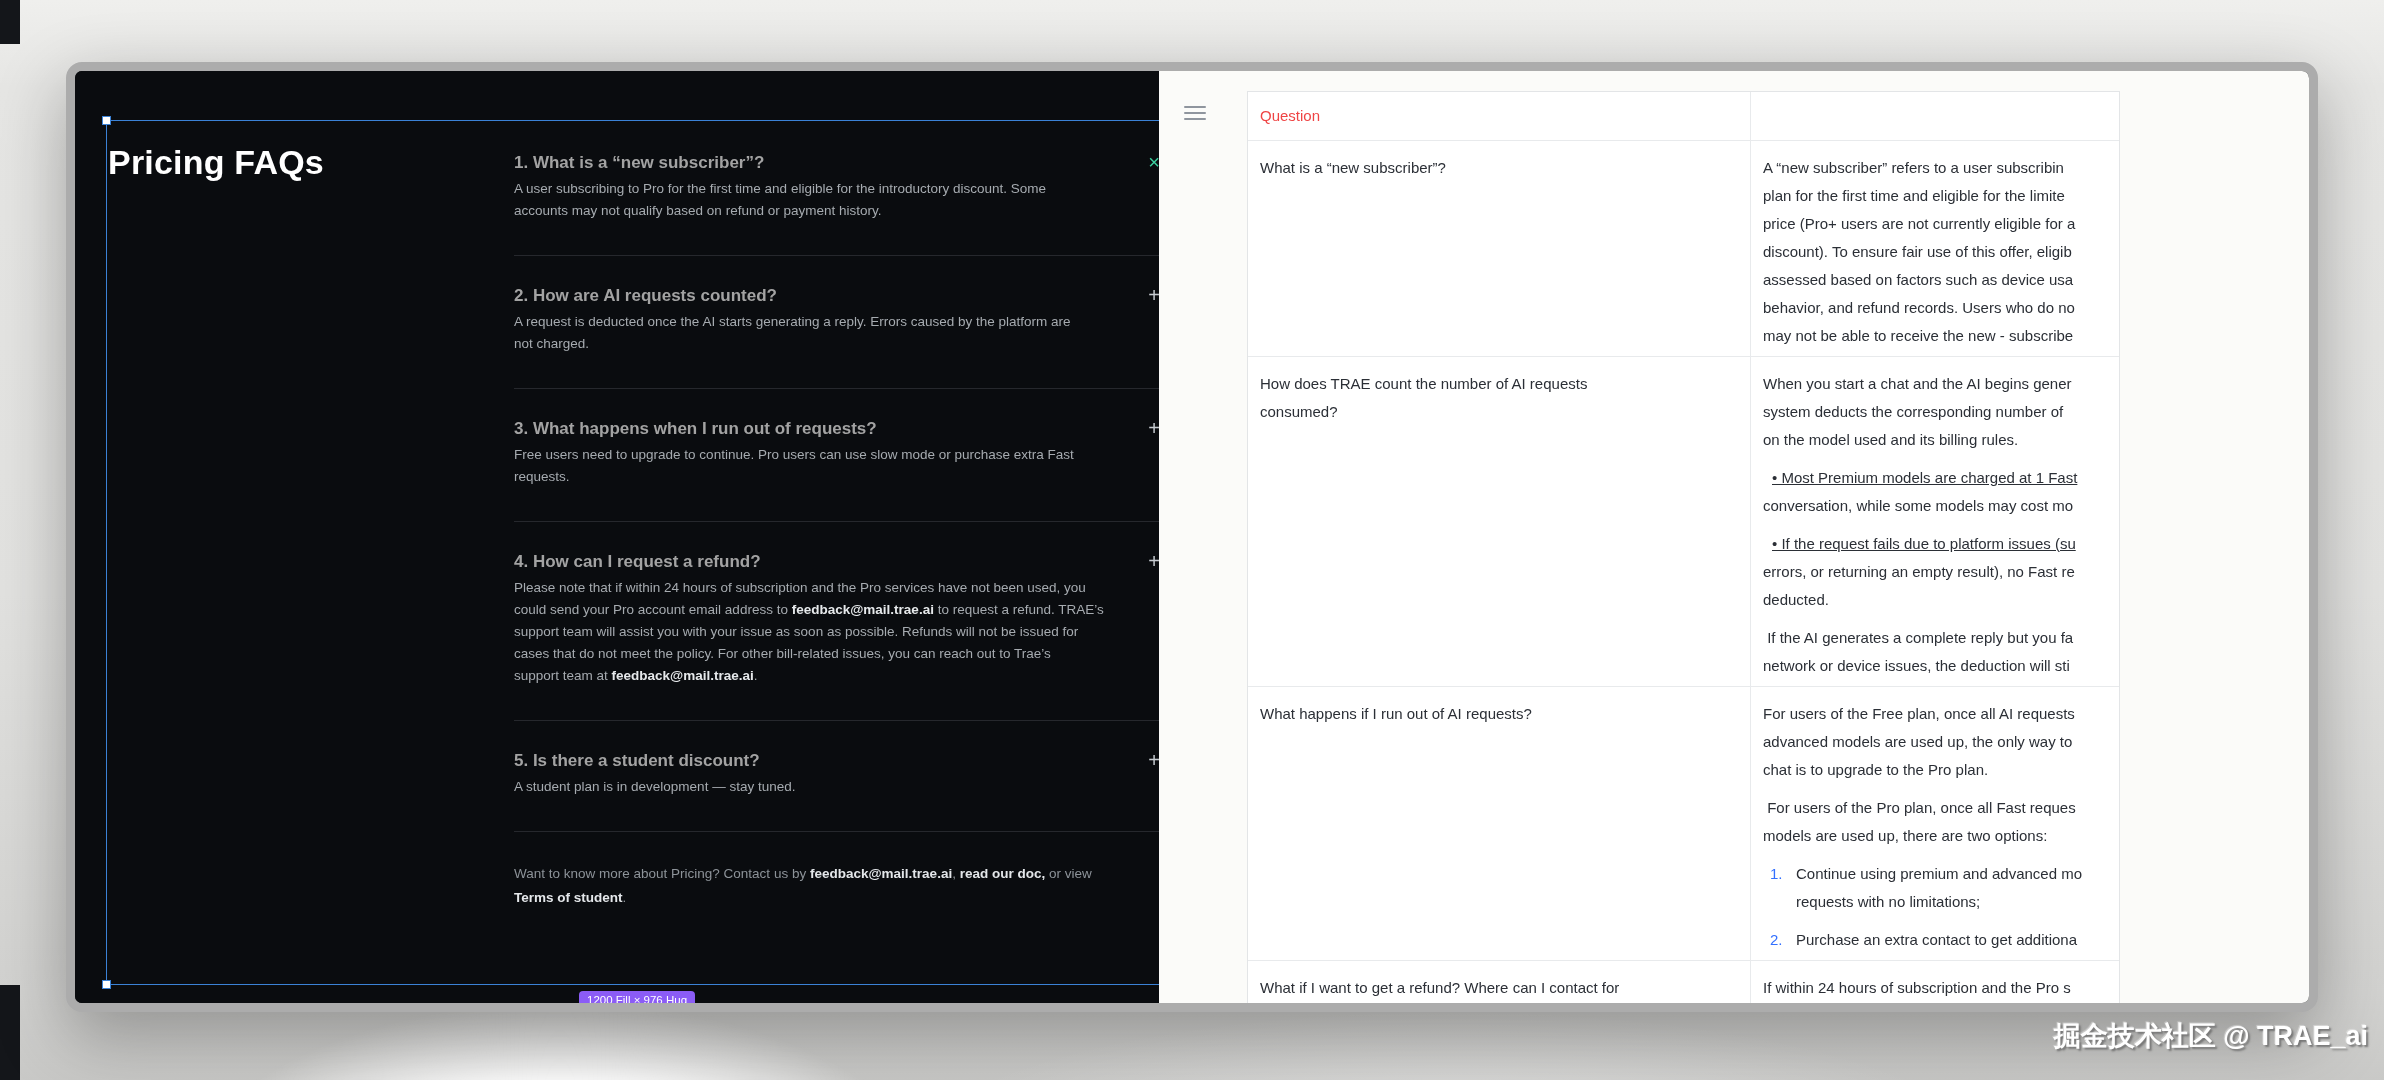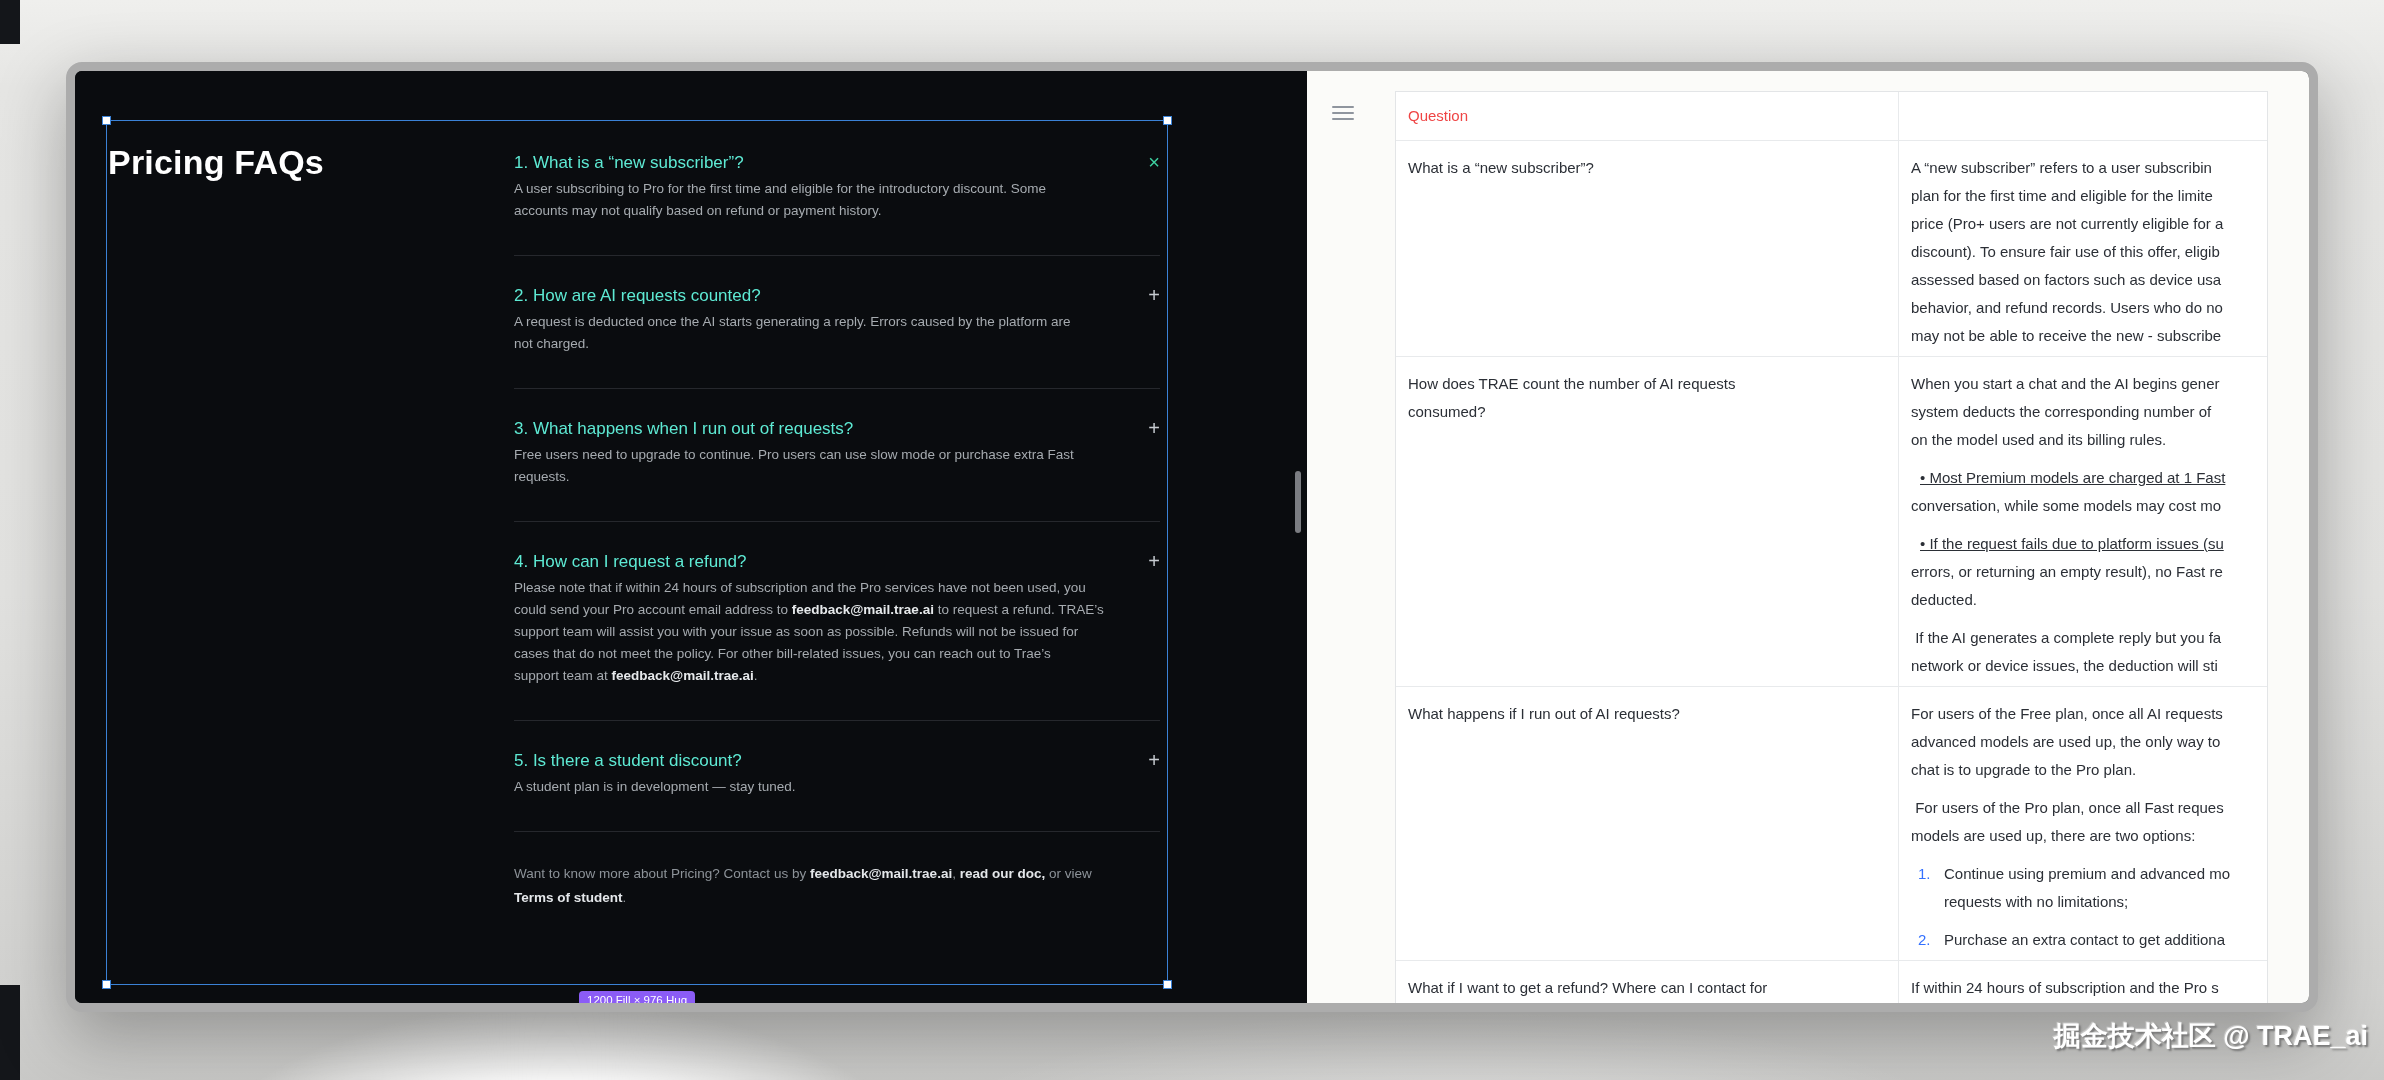--- a/index.html
+++ b/index.html
@@ -11,42 +11,42 @@
   .edge-artifact.bottom{left:0;top:985px;width:20px;height:95px;}
   .white-blob{position:absolute;left:170px;top:1002px;width:780px;height:420px;border-radius:50%;
               background:radial-gradient(closest-side,#ffffff 60%,rgba(255,255,255,0));filter:blur(2px);}
   .glow{position:absolute;left:900px;top:1010px;width:1100px;height:300px;border-radius:50%;
         background:radial-gradient(closest-side,rgba(255,255,255,.55),rgba(255,255,255,0));}
 
   
   .window{position:absolute;left:66px;top:62px;width:2252px;height:950px;
           border:9px solid #acacac;border-radius:16px;overflow:hidden;display:flex;
           box-shadow:0 24px 70px rgba(0,0,0,.30);background:#0a0c0f;}
-  .pane-left{position:relative;width:1232px;height:100%;background:#0a0c0f;overflow:hidden;flex:none;}
+  .pane-left{position:relative;width:1084px;height:100%;background:#0a0c0f;overflow:hidden;flex:none;}
   .pane-right{position:relative;flex:1;height:100%;background:#fbfbf9;overflow:hidden;}
 
   
   .selection{position:absolute;left:31px;top:49px;width:1062px;height:865px;
              border:1.5px solid #3b82d6;}
   .handle{position:absolute;width:9px;height:9px;background:#fff;border:1.5px solid #3b82d6;}
   .handle.tl{left:-5px;top:-5px;} .handle.tr{right:-5px;top:-5px;}
   .handle.bl{left:-5px;bottom:-5px;} .handle.br{right:-5px;bottom:-5px;}
   .size-badge{position:absolute;left:504px;top:920px;height:19px;line-height:19px;padding:0 8px;
               background:#8b5cf6;color:#fff;font-size:11.5px;border-radius:4px;white-space:nowrap;}
 
   .canvas-title{position:absolute;left:33px;top:72px;color:#ffffff;font-size:34px;font-weight:700;letter-spacing:.2px;}
 
   .canvas-scrollbar{position:absolute;left:1220px;top:400px;width:6px;height:62px;border-radius:3px;background:#8f9296;opacity:.85;}
 
   
   .faq-col{position:absolute;left:439px;top:80px;width:646px;}
   .faq-item{padding-top:28px;padding-bottom:33px;border-bottom:1px solid #26282d;}
   .faq-item:first-child{padding-top:0;}
   .faq-head{display:flex;justify-content:space-between;align-items:flex-start;}
-  .faq-q{color:#5eead4;font-size:17px;line-height:24px;font-weight:400;}
+  .faq-q{color:#a3a3a3;font-size:17px;line-height:24px;font-weight:700;}
   .faq-icon{font-size:20px;line-height:22px;font-weight:400;cursor:pointer;}
   .faq-icon.close{color:#3ed0a0;}
   .faq-icon.plus{color:#c6cbd0;}
   .faq-body{margin-top:3px;}
   .faq-line{color:#a6abb0;font-size:13.5px;line-height:22px;white-space:pre;}
   .faq-line .bold{color:#e6e9eb;font-weight:700;}
   .faq-footer{padding-top:30px;}
   .footer-line{color:#8d9399;font-size:13.5px;line-height:24px;white-space:pre;}
   .footer-line .bold{color:#e4e7ea;font-weight:700;}
 

